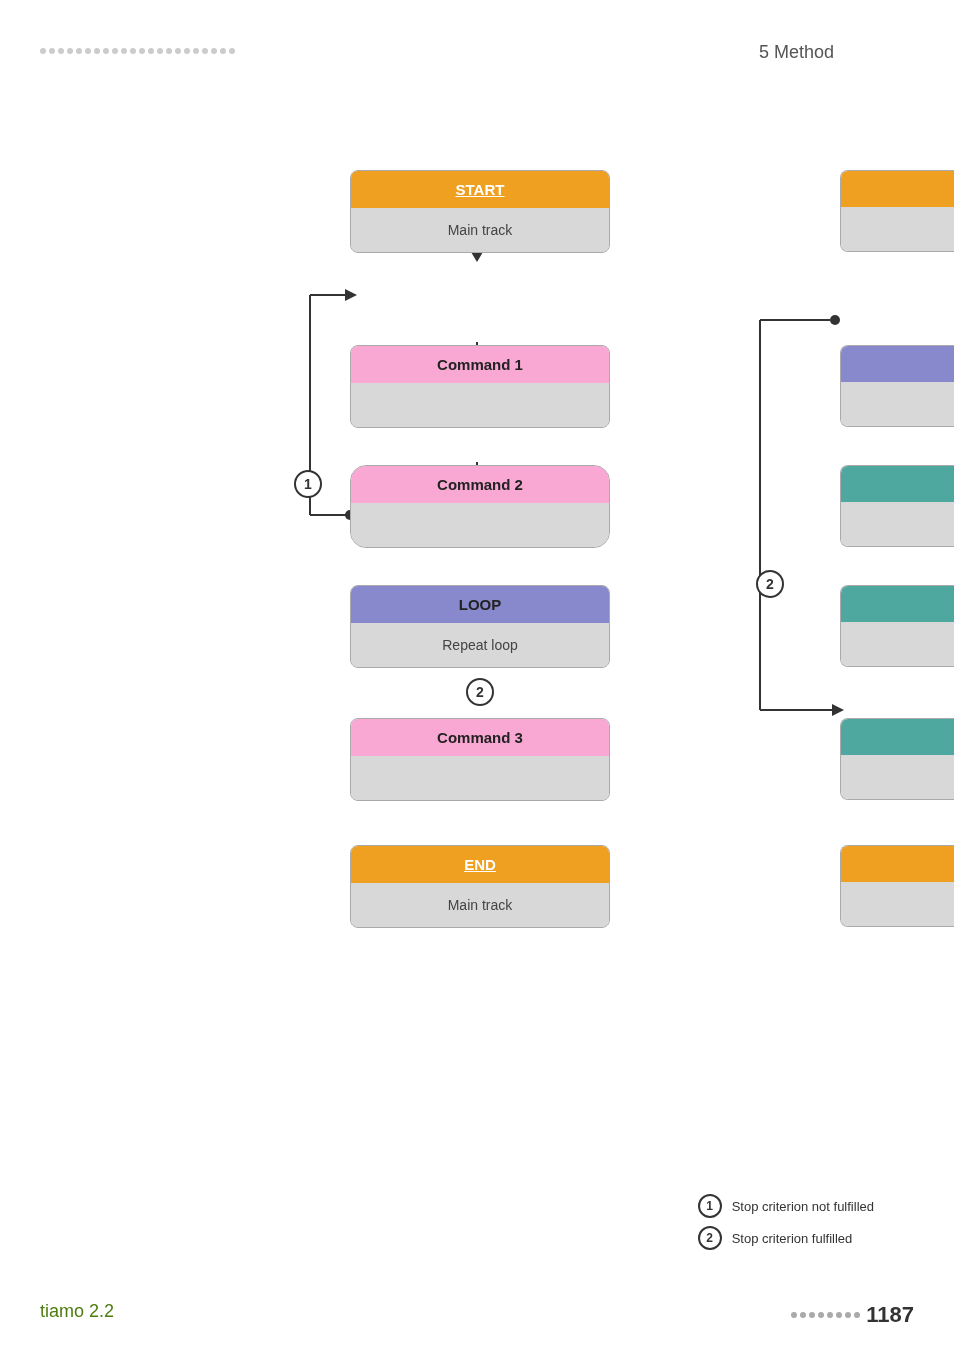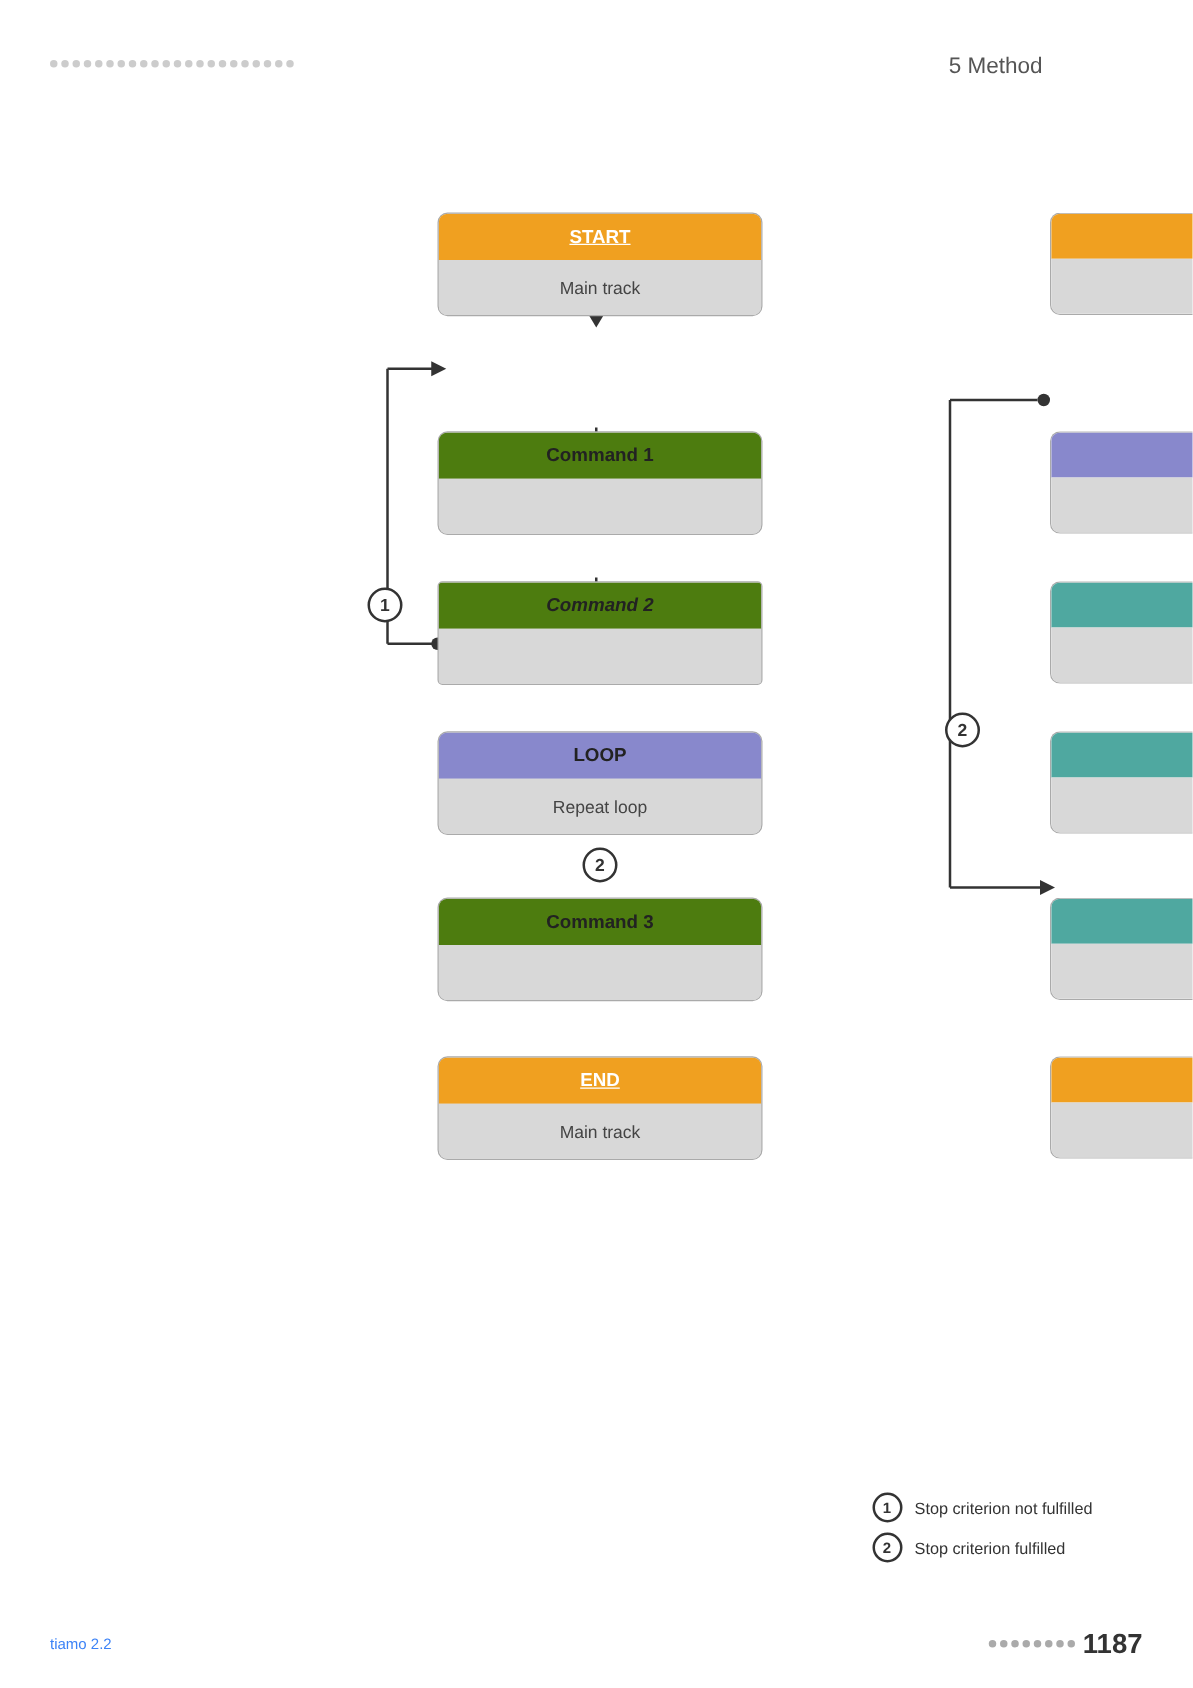--- a/index.html
+++ b/index.html
@@ -30,22 +30,22 @@
       top: 42px;
       right: 120px;
       font-size: 18px;
       color: #555;
     }
 
     .footer-left {
       position: absolute;
       bottom: 28px;
       left: 40px;
-      font-size: 12px;
-      color: #3b82f6;
+      font-size: 18px;
+      color: #4d7c0f;
       text-align: right;
     }
     .footer-right {
       position: absolute;
       bottom: 22px;
       right: 40px;
       display: flex;
       align-items: center;
       gap: 6px;
     }
@@ -91,21 +91,21 @@
     .block-body {
       padding: 14px 16px;
       font-size: 14px;
       color: #444;
       text-align: center;
       background: #d8d8d8;
       min-height: 36px;
     }
 
     .orange-header { background-color: #f0a020; text-decoration: underline; }
-    .teal-header { background-color: #4d7c0f; color: #222; }
+    .teal-header { background-color: #f9a8d4; color: #222; }
     .blue-header { background-color: #8888cc; color: #222; }
 
     
     .circle-badge {
       width: 28px;
       height: 28px;
       border-radius: 50%;
       border: 2px solid #333;
       background: #fff;
       display: flex;
@@ -218,21 +218,21 @@
   </div>
 
   <div style="position:absolute; left:350px; top:265px; width:260px;">
     <div class="block" style="border-radius:8px; overflow:hidden; border:1.5px solid #aaa;">
       <div class="block-header teal-header">Command 1</div>
       <div class="block-body" style="min-height:44px;"></div>
     </div>
   </div>
 
   <div style="position:absolute; left:350px; top:385px; width:260px;">
-    <div class="block" style="border-radius:4px; overflow:hidden; border:1.5px solid #aaa;font-style:italic;">
+    <div class="block" style="border-radius:16px; overflow:hidden; border:1.5px solid #aaa;">
       <div class="block-header teal-header">Command 2</div>
       <div class="block-body" style="min-height:44px;"></div>
     </div>
   </div>
 
   <div style="position:absolute; left:350px; top:505px; width:260px;">
     <div class="block" style="border-radius:8px; overflow:hidden; border:1.5px solid #aaa;">
       <div class="block-header blue-header">LOOP</div>
       <div class="block-body">Repeat loop</div>
     </div>

